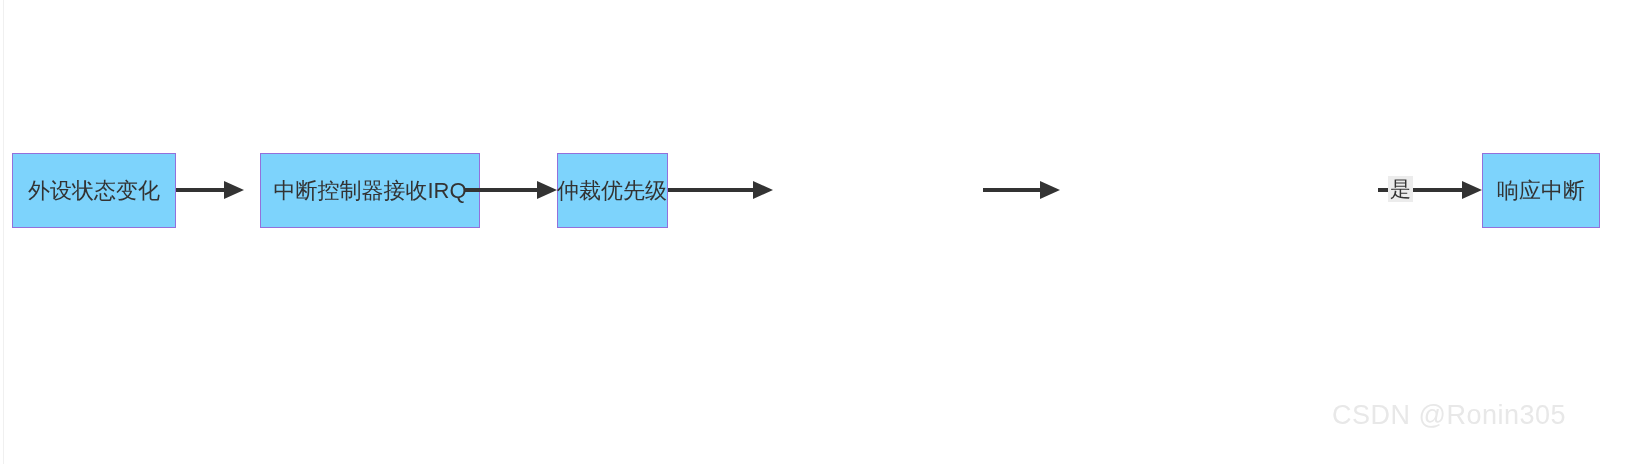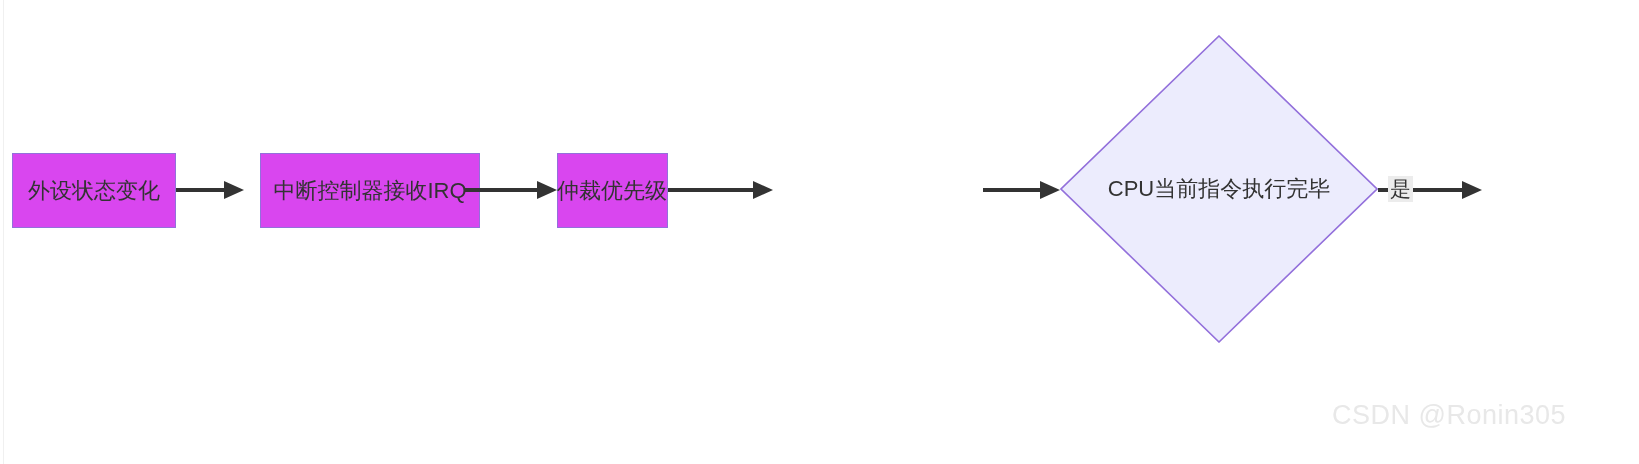--- a/index.html
+++ b/index.html
@@ -22,21 +22,21 @@
     position: absolute;
     top: 0;
     left: 3px;
     width: 1px;
     height: 464px;
     background: #f0f0f0;
   }
   .node {
     position: absolute;
     box-sizing: border-box;
-    background: #d946ef;
+    background: #7dd3fc;
     border: 1px solid #9370db;
     display: flex;
     align-items: center;
     justify-content: center;
   }
   .node-label {
     font-size: 22px;
     color: #333333;
     line-height: 1;
     white-space: nowrap;
@@ -117,29 +117,26 @@
     <line x1="0" y1="12" x2="87" y2="12" stroke="#333333" stroke-width="4"></line>
     <polygon points="85,3 105,12 85,21" fill="#333333"></polygon>
   </svg>
 
 
   <svg class="connector" style="left:983px; top:178px; width:77px;" viewBox="0 0 77 24">
     <line x1="0" y1="12" x2="59" y2="12" stroke="#333333" stroke-width="4"></line>
     <polygon points="57,3 77,12 57,21" fill="#333333"></polygon>
   </svg>
 
-  <div class="diamond-wrap" style="left:1060px; top:35px; width:318px; height:308px;">
-    <svg class="diamond-shape" viewBox="0 0 318 308" preserveAspectRatio="none">
-      <polygon points="159,1 317,154 159,307 1,154" fill="#ececfd" stroke="#9370db" stroke-width="1.6"></polygon>
-    </svg>
-    <span class="diamond-label">CPU当前指令执行完毕</span>
-  </div>
 
   <svg class="connector" style="left:1378px; top:178px; width:104px;" viewBox="0 0 104 24">
     <line x1="0" y1="12" x2="86" y2="12" stroke="#333333" stroke-width="4"></line>
     <polygon points="84,3 104,12 84,21" fill="#333333"></polygon>
   </svg>
   <span class="edge-label" style="left:1388px; top:176px;">是</span>
 
+  <div class="node" style="left:1482px; top:153px; width:118px; height:75px;">
+    <span class="node-label">响应中断</span>
+  </div>
 
   <span class="watermark" style="left:1332px; top:400px;">CSDN @Ronin305</span>
 
 </div>
 
 </body></html>

